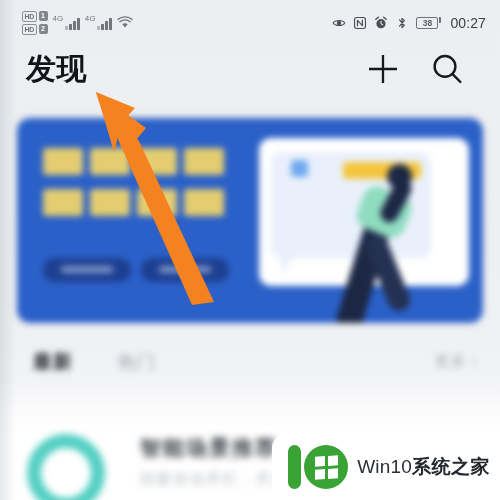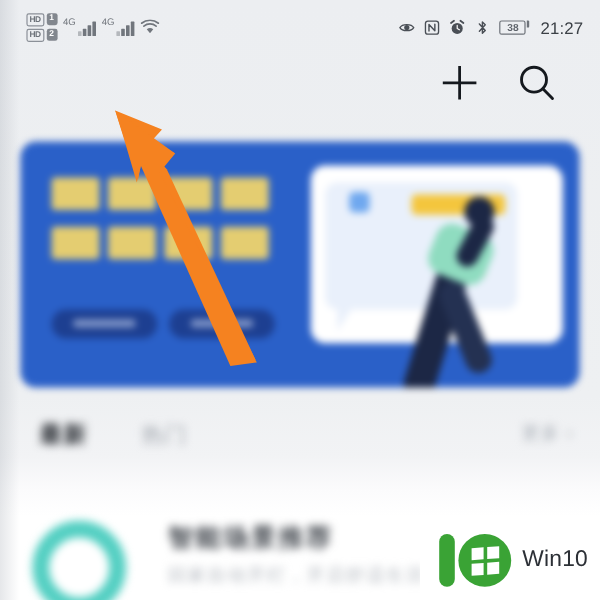--- a/index.html
+++ b/index.html
@@ -465,25 +465,26 @@
       </span>
       <span>
         <svg class="sb-icon" viewBox="0 0 20 20">
           <path d="M6.4 5.6 L13.4 13.4 L10 16.6 V3.4 L13.4 6.6 L6.4 14.4" stroke="#4a4f56" stroke-width="1.7" fill="none" stroke-linejoin="round" stroke-linecap="round"></path>
         </svg>
       </span>
       <span class="battery">
         <span class="body">38</span>
         <span class="cap"></span>
       </span>
-      <span id="clock">21:27</span>
+      <span id="clock">00:27</span>
     </div>
   </div>
 
   <div id="nav-bar">
+    <span id="tab-discover">发现</span>
 
     <div id="nav-actions">
       <span>
         <svg class="nav-icon" width="34" height="34" viewBox="0 0 34 34">
           <path d="M17 3 V31 M3 17 H31" stroke="#15191e" stroke-width="2.3" stroke-linecap="butt"></path>
         </svg>
       </span>
       <span>
         <svg class="nav-icon" width="34" height="34" viewBox="0 0 34 34">
           <circle cx="15" cy="14.4" r="10.4" fill="none" stroke="#15191e" stroke-width="2.4"></circle>
@@ -566,17 +567,18 @@
         <div id="wm-win-glyph">
           <i></i>
             <i></i>
             <i></i>
             <i></i>
         </div>
       </div>
     </div>
     <div id="wm-text">
       <span id="wm-title">Win10</span>
+      <span id="wm-sub">系统之家</span>
     </div>
   </div>
 
   <div id="left-edge-shade"></div>
 </div>
 
 </body></html>

